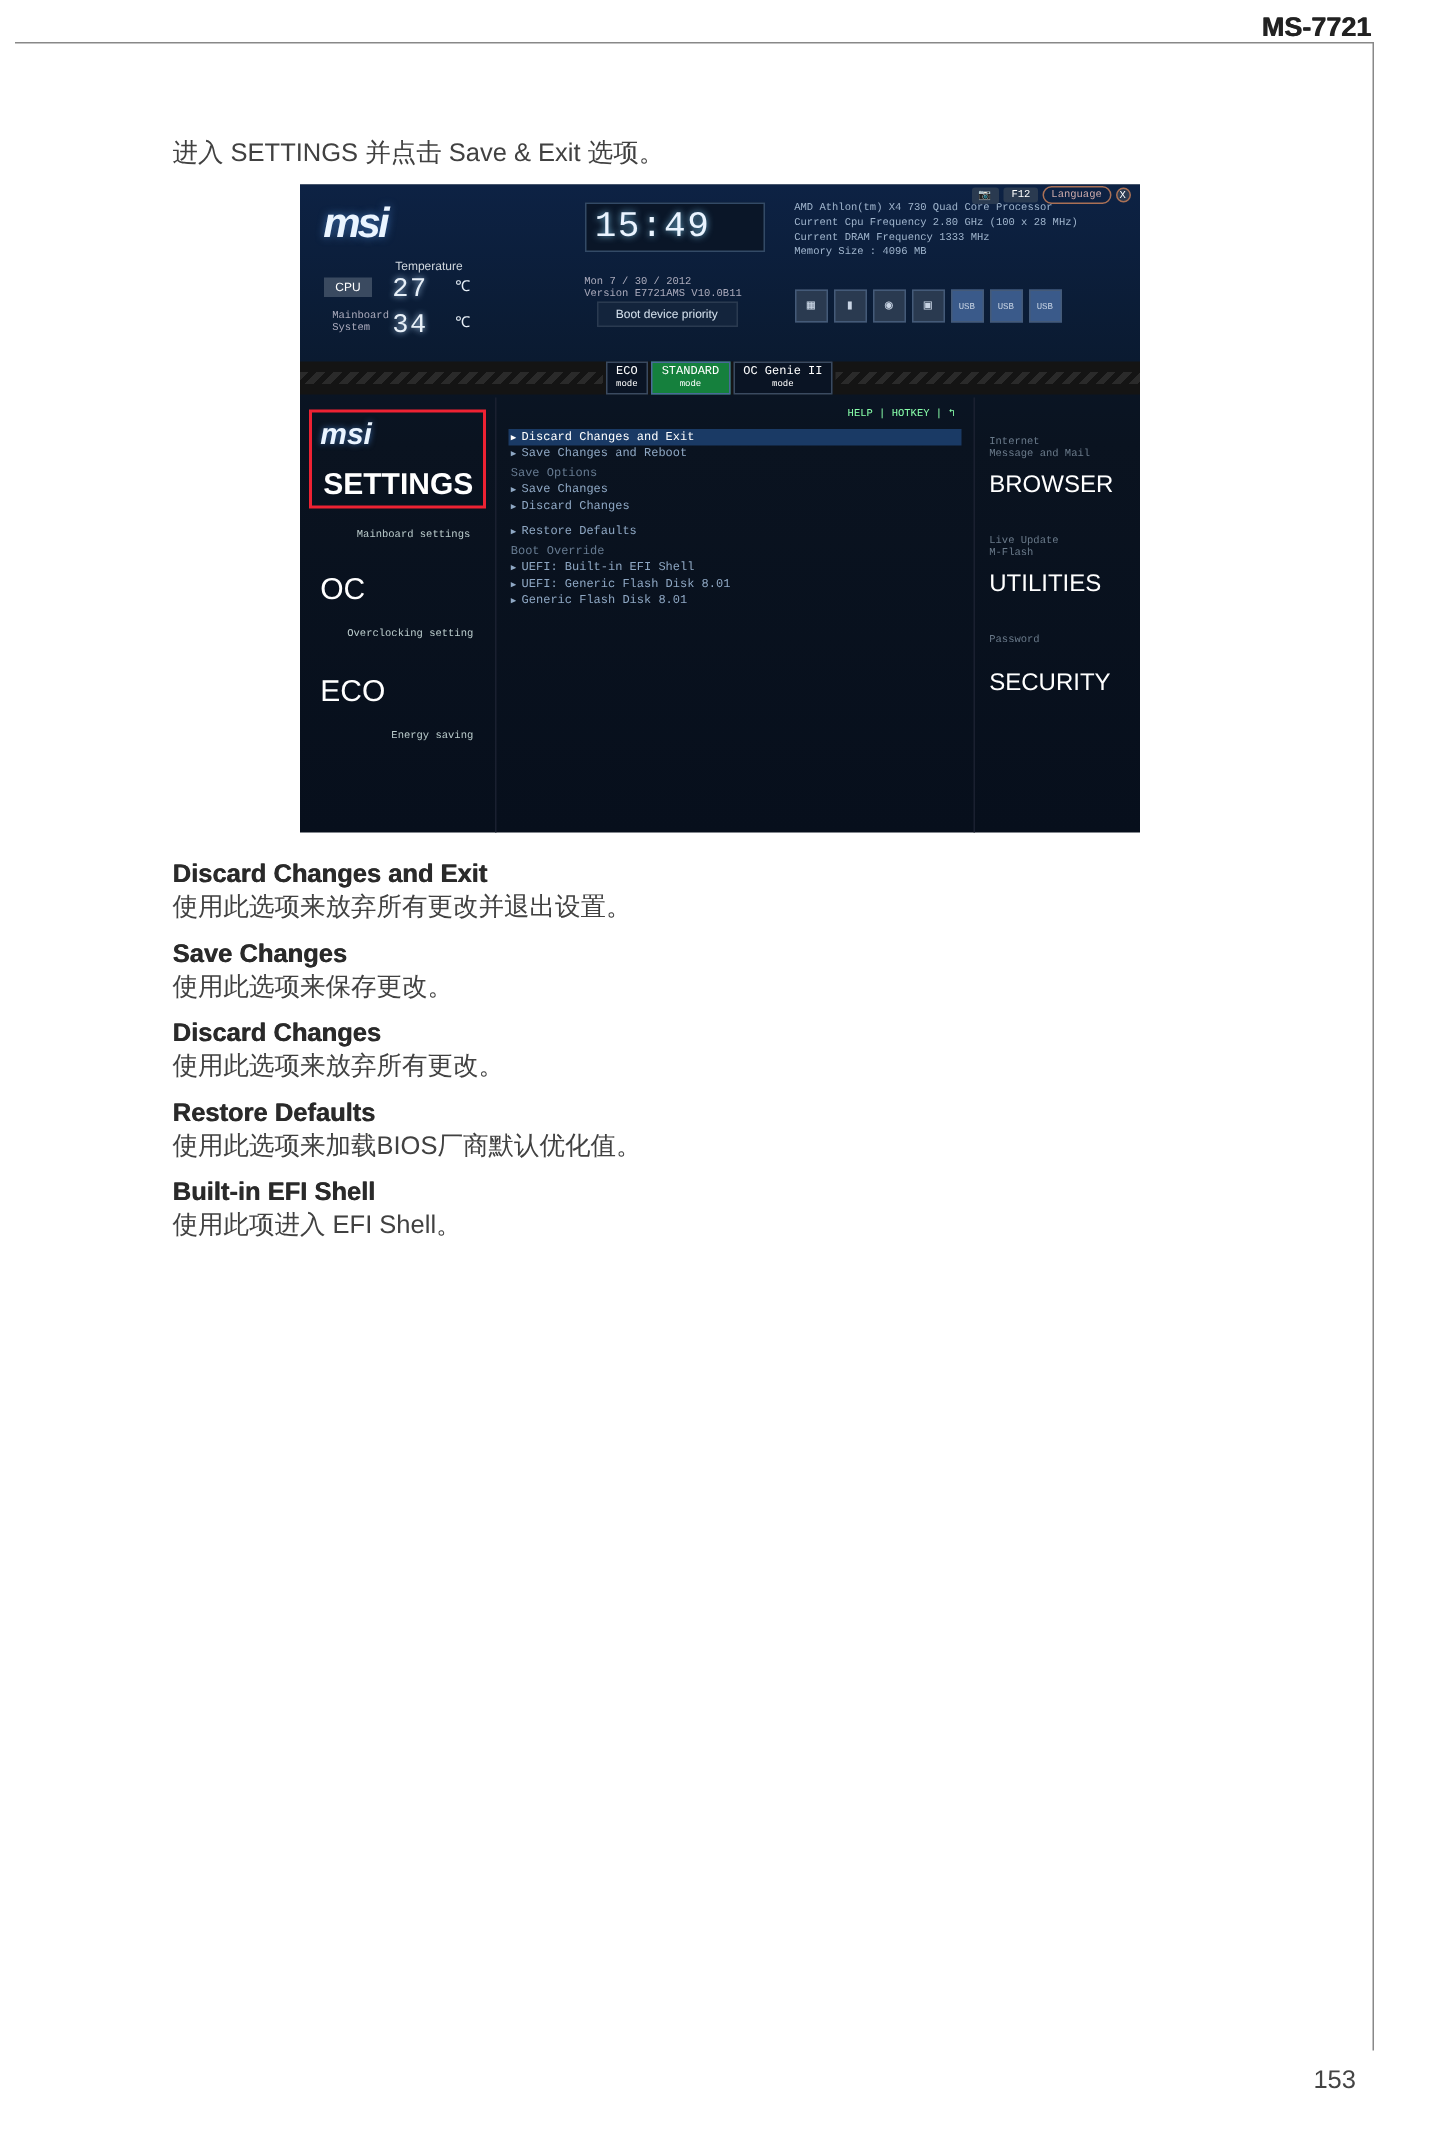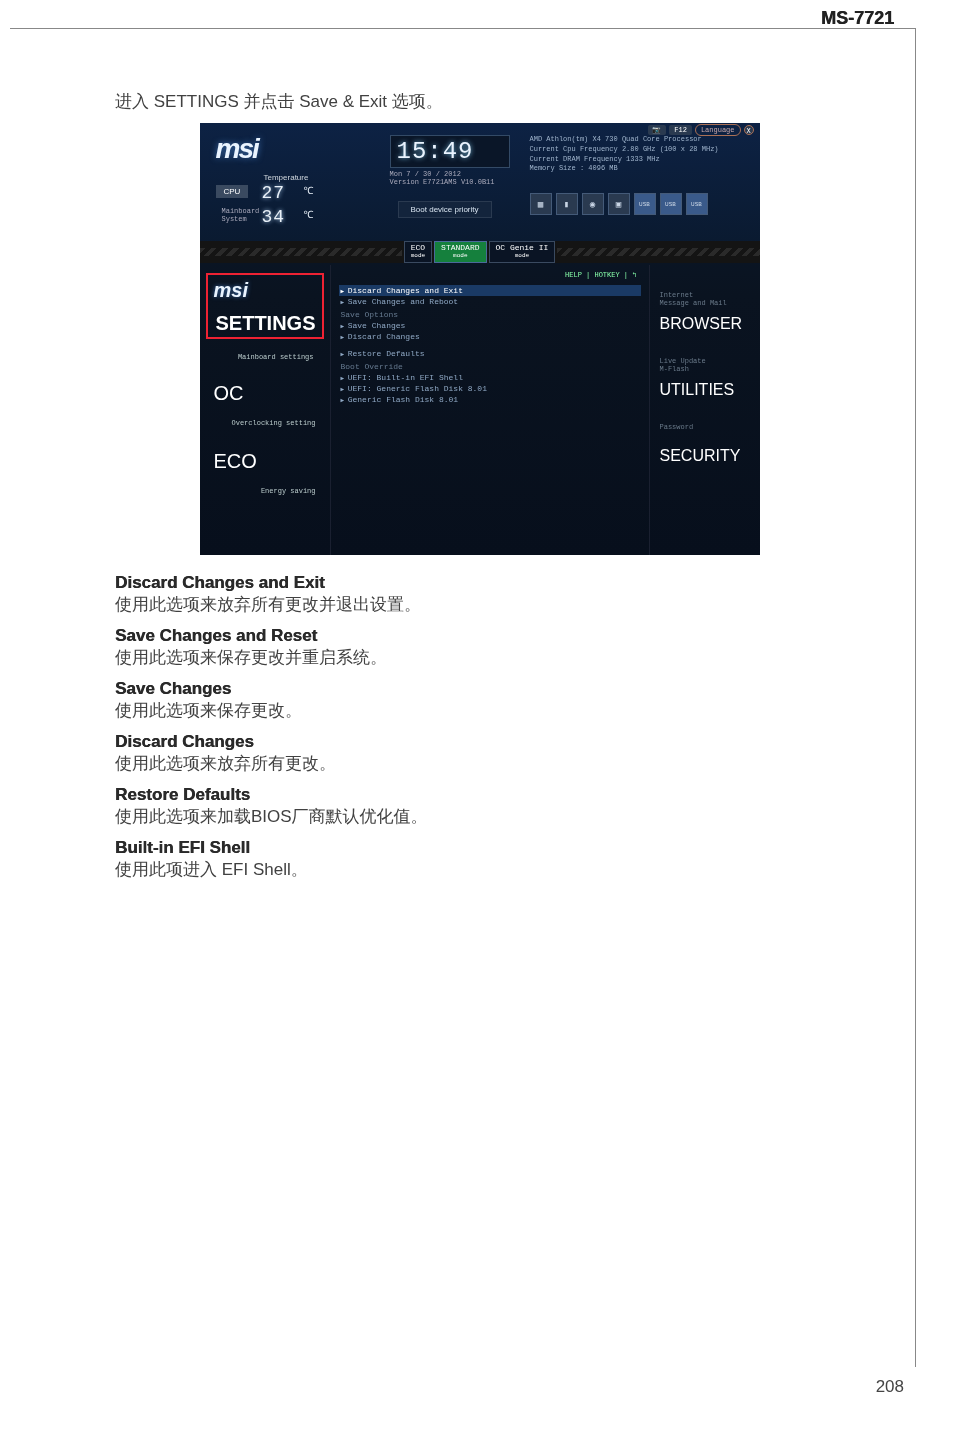--- a/index.html
+++ b/index.html
@@ -16,21 +16,21 @@
     left: 10px;
     right: 38px;
     bottom: 64px;
     border: 1px solid #888;
     border-left: none;
     border-bottom: none;
   }
   .header-right {
     position: absolute;
     top: 8px;
-    right: 60px;
+    right: 40px;
     font-weight: bold;
     font-size: 18px;
     color: #222;
     text-shadow: 0.5px 0 #222;
   }
   .content {
     position: absolute;
     top: 90px;
     left: 115px;
     right: 110px;
@@ -76,21 +76,21 @@
   .bios-temp-lbl { position:absolute; top:50px; left:64px; font-size:8px; color:#cfd6dd; font-family:Arial,sans-serif;}
   .bios-badge { position:absolute; top:62px; left:16px; background:#3a4a60; color:#fff; font-size:8px; padding:2px 8px; font-family:Arial,sans-serif;}
   .seg { font-family: "Courier New", monospace; letter-spacing: 1px; }
   .cpu-temp { position:absolute; top:60px; left:62px; font-size:18px; color:#e8f0f8; text-shadow:0 0 4px #ace;}
   .cpu-unit { position:absolute; top:60px; left:104px; font-size:10px; color:#e8f0f8;}
   .mb-lbl { position:absolute; top:84px; left:22px; font-size:7px; color:#aab;}
   .sys-temp { position:absolute; top:84px; left:62px; font-size:18px; color:#e8f0f8; text-shadow:0 0 4px #ace;}
   .sys-unit { position:absolute; top:84px; left:104px; font-size:10px; color:#e8f0f8;}
   .clock-box { position:absolute; top:12px; left:190px; width:120px;}
   .clock-time { font-size:24px; color:#eaf4ff; text-shadow:0 0 5px #7bd; border:1px solid #334a66; padding:2px 6px; background:#0a1628;}
-  .clock-date { font-size:7px; color:#aab; margin-top:2px;}
+  .clock-date { font-size:7px; color:#aab; margin-top:16px;}
   .clock-ver { font-size:7px; color:#aab;}
   .sysinfo { position:absolute; top:12px; left:330px; font-size:7px; color:#9fb4cc; line-height:1.4;}
   .bootprio { position:absolute; top:78px; left:198px; background:#13243c; border:1px solid #2a3a50; padding:3px 12px; font-size:8px; color:#d6e2ee; font-family:Arial,sans-serif;}
   .boot-icons { position:absolute; top:70px; left:330px; display:flex; gap:4px;}
   .boot-ic { width:22px; height:22px; background:#2a3a50; border:1px solid #445a78; display:flex; align-items:center; justify-content:center; font-size:9px;}
   .boot-ic.usb { background:#3a5a8a; font-size:6px;}
   .topbtns { position:absolute; top:1px; right:6px; display:flex; gap:3px; align-items:center;}
   .topbtn { font-size:7px; color:#fff; padding:1px 5px; background:#2a3a50; border-radius:2px;}
   .topbtn.lang { border:1px solid #aa7055; background:transparent; border-radius:8px; color:#caa;}
   .topbtn.x { border:1px solid #aa7055; border-radius:50%; width:10px; height:10px; padding:0; text-align:center; line-height:10px;}
@@ -227,35 +227,31 @@
       </div>
     </div>
   </div>
 
   <div id="desc-list">
       <div class="desc-block">
         <div class="desc-title">Discard Changes and Exit</div>
         <div class="desc-text">使用此选项来放弃所有更改并退出设置。</div>
       </div>
       <div class="desc-block">
-        <div class="desc-title">Save Changes and Reset</div>
-        <div class="desc-text">使用此选项来保存更改并重启系统。</div>
-      </div>
-      <div class="desc-block">
         <div class="desc-title">Save Changes</div>
         <div class="desc-text">使用此选项来保存更改。</div>
       </div>
       <div class="desc-block">
         <div class="desc-title">Discard Changes</div>
         <div class="desc-text">使用此选项来放弃所有更改。</div>
       </div>
       <div class="desc-block">
         <div class="desc-title">Restore Defaults</div>
         <div class="desc-text">使用此选项来加载BIOS厂商默认优化值。</div>
       </div>
       <div class="desc-block">
         <div class="desc-title">Built-in EFI Shell</div>
         <div class="desc-text">使用此项进入 EFI Shell。</div>
       </div>
     </div>
 </div>
 
-<div class="page-num">208</div>
+<div class="page-num">153</div>
 
 </body></html>

